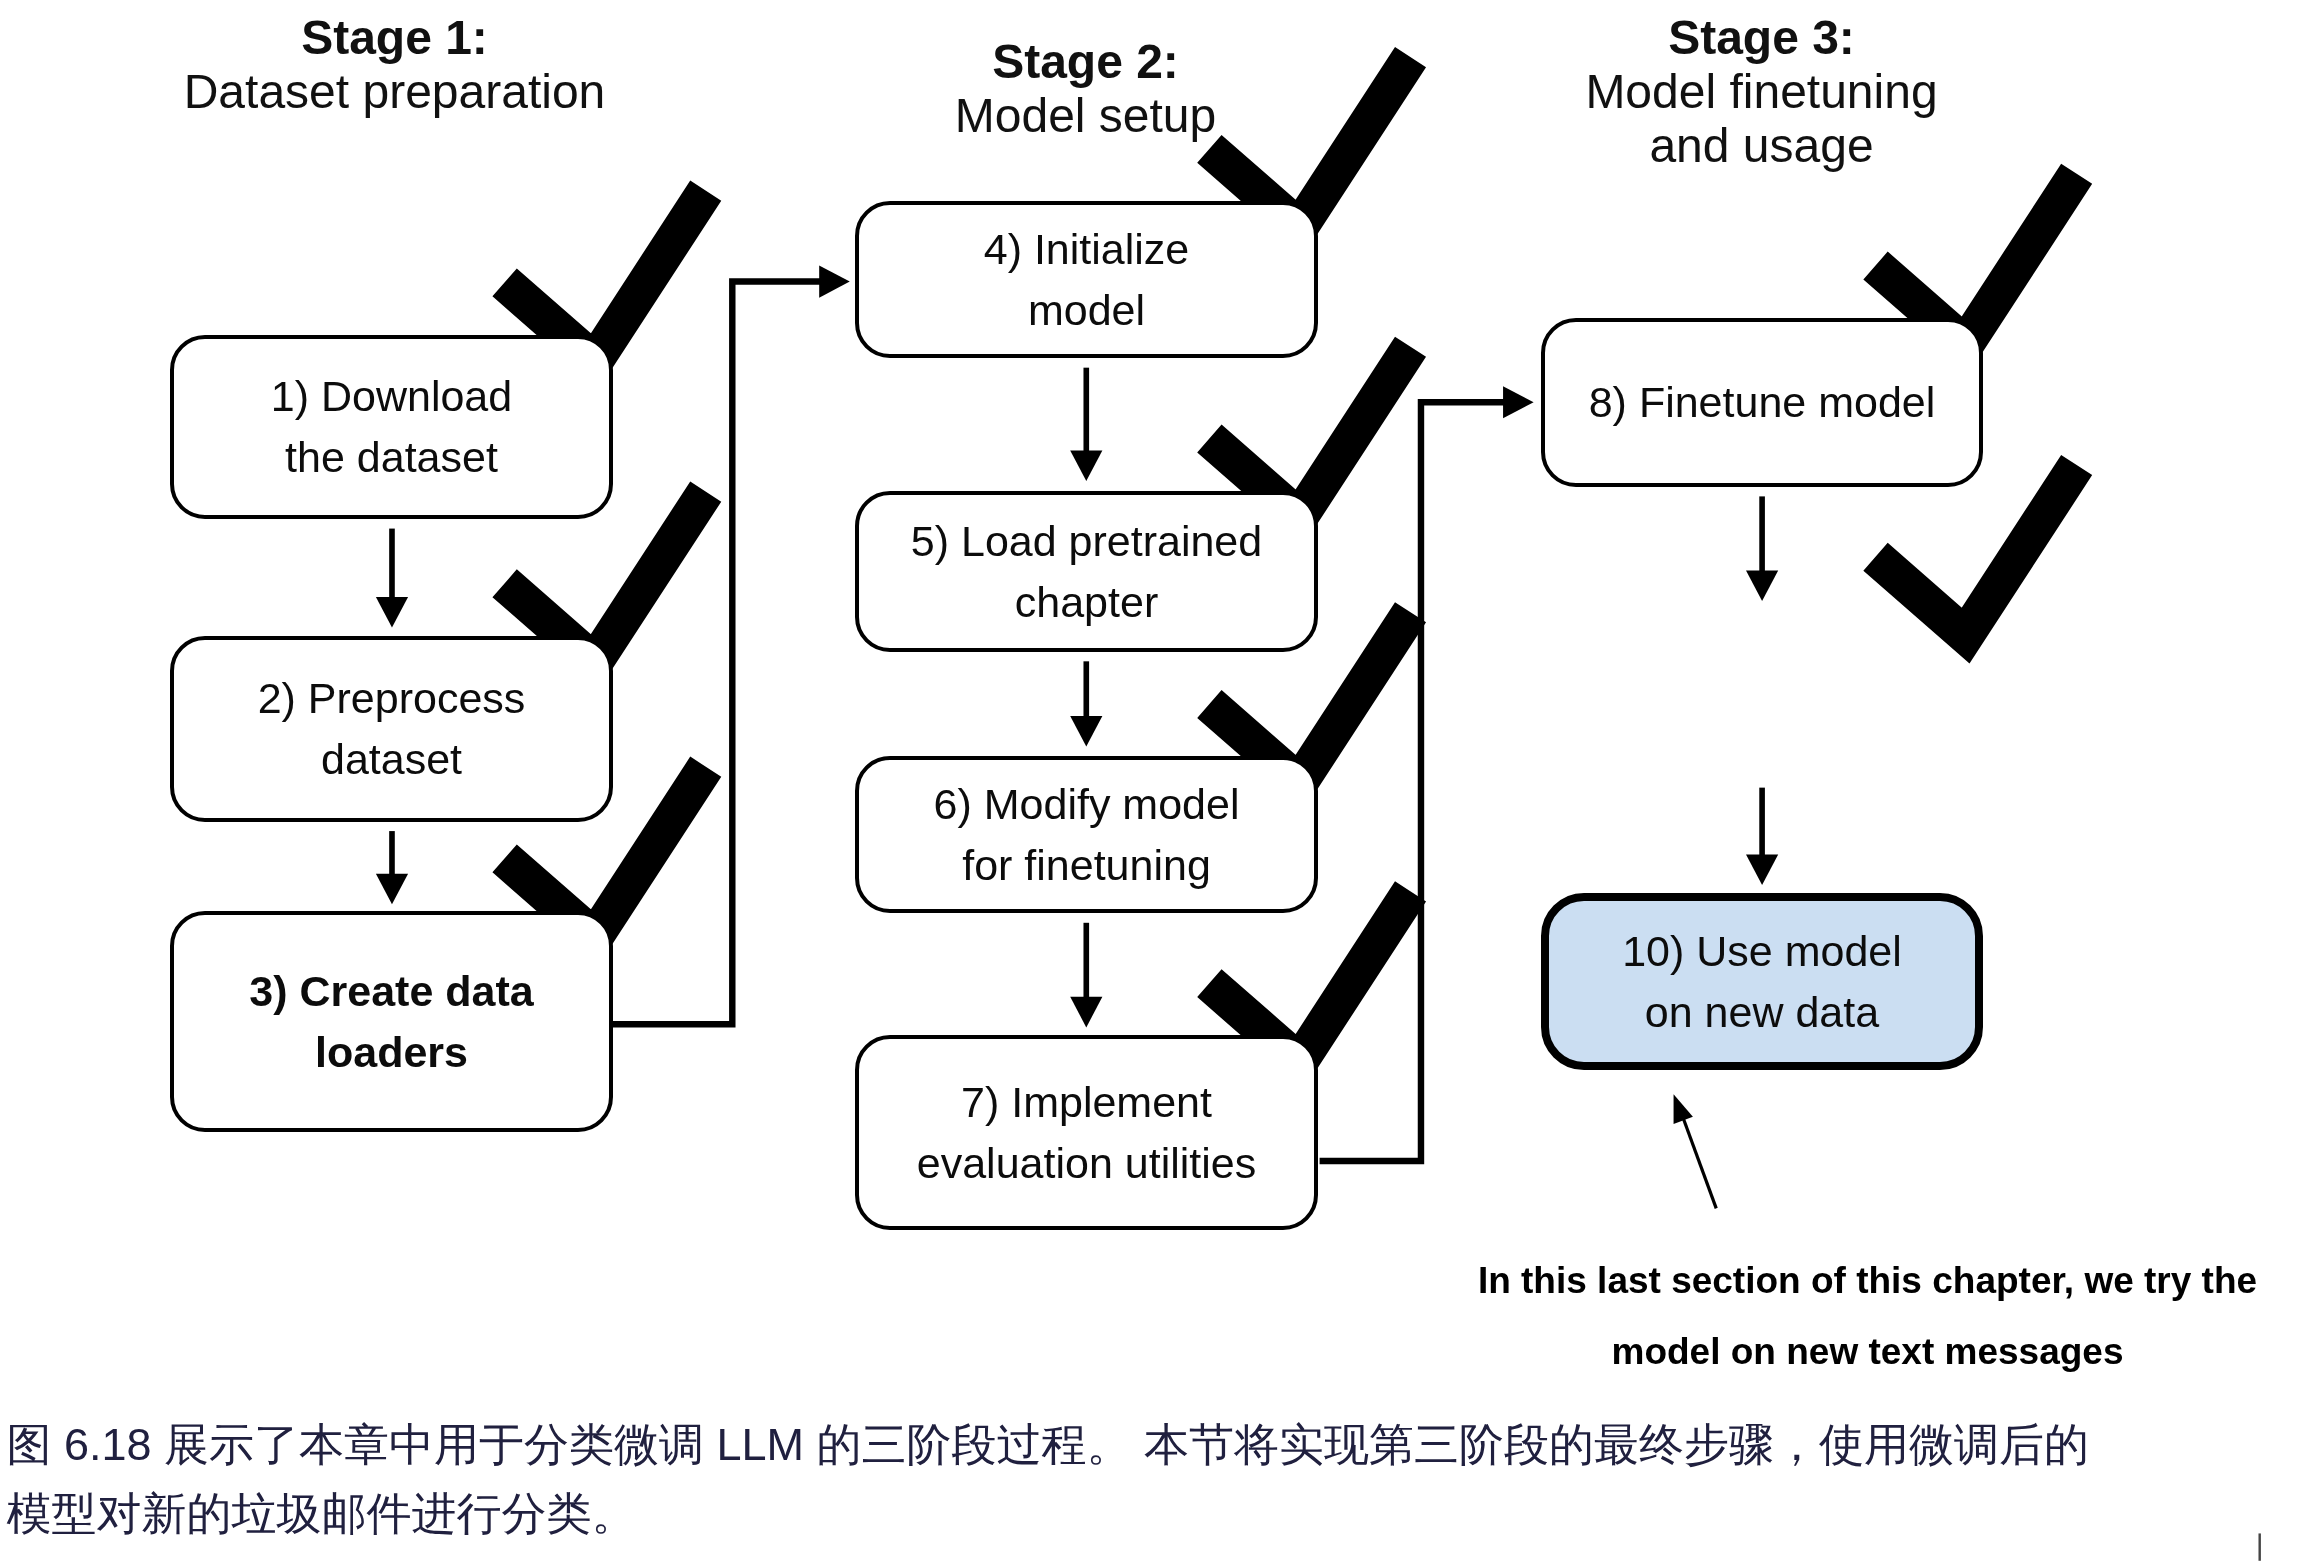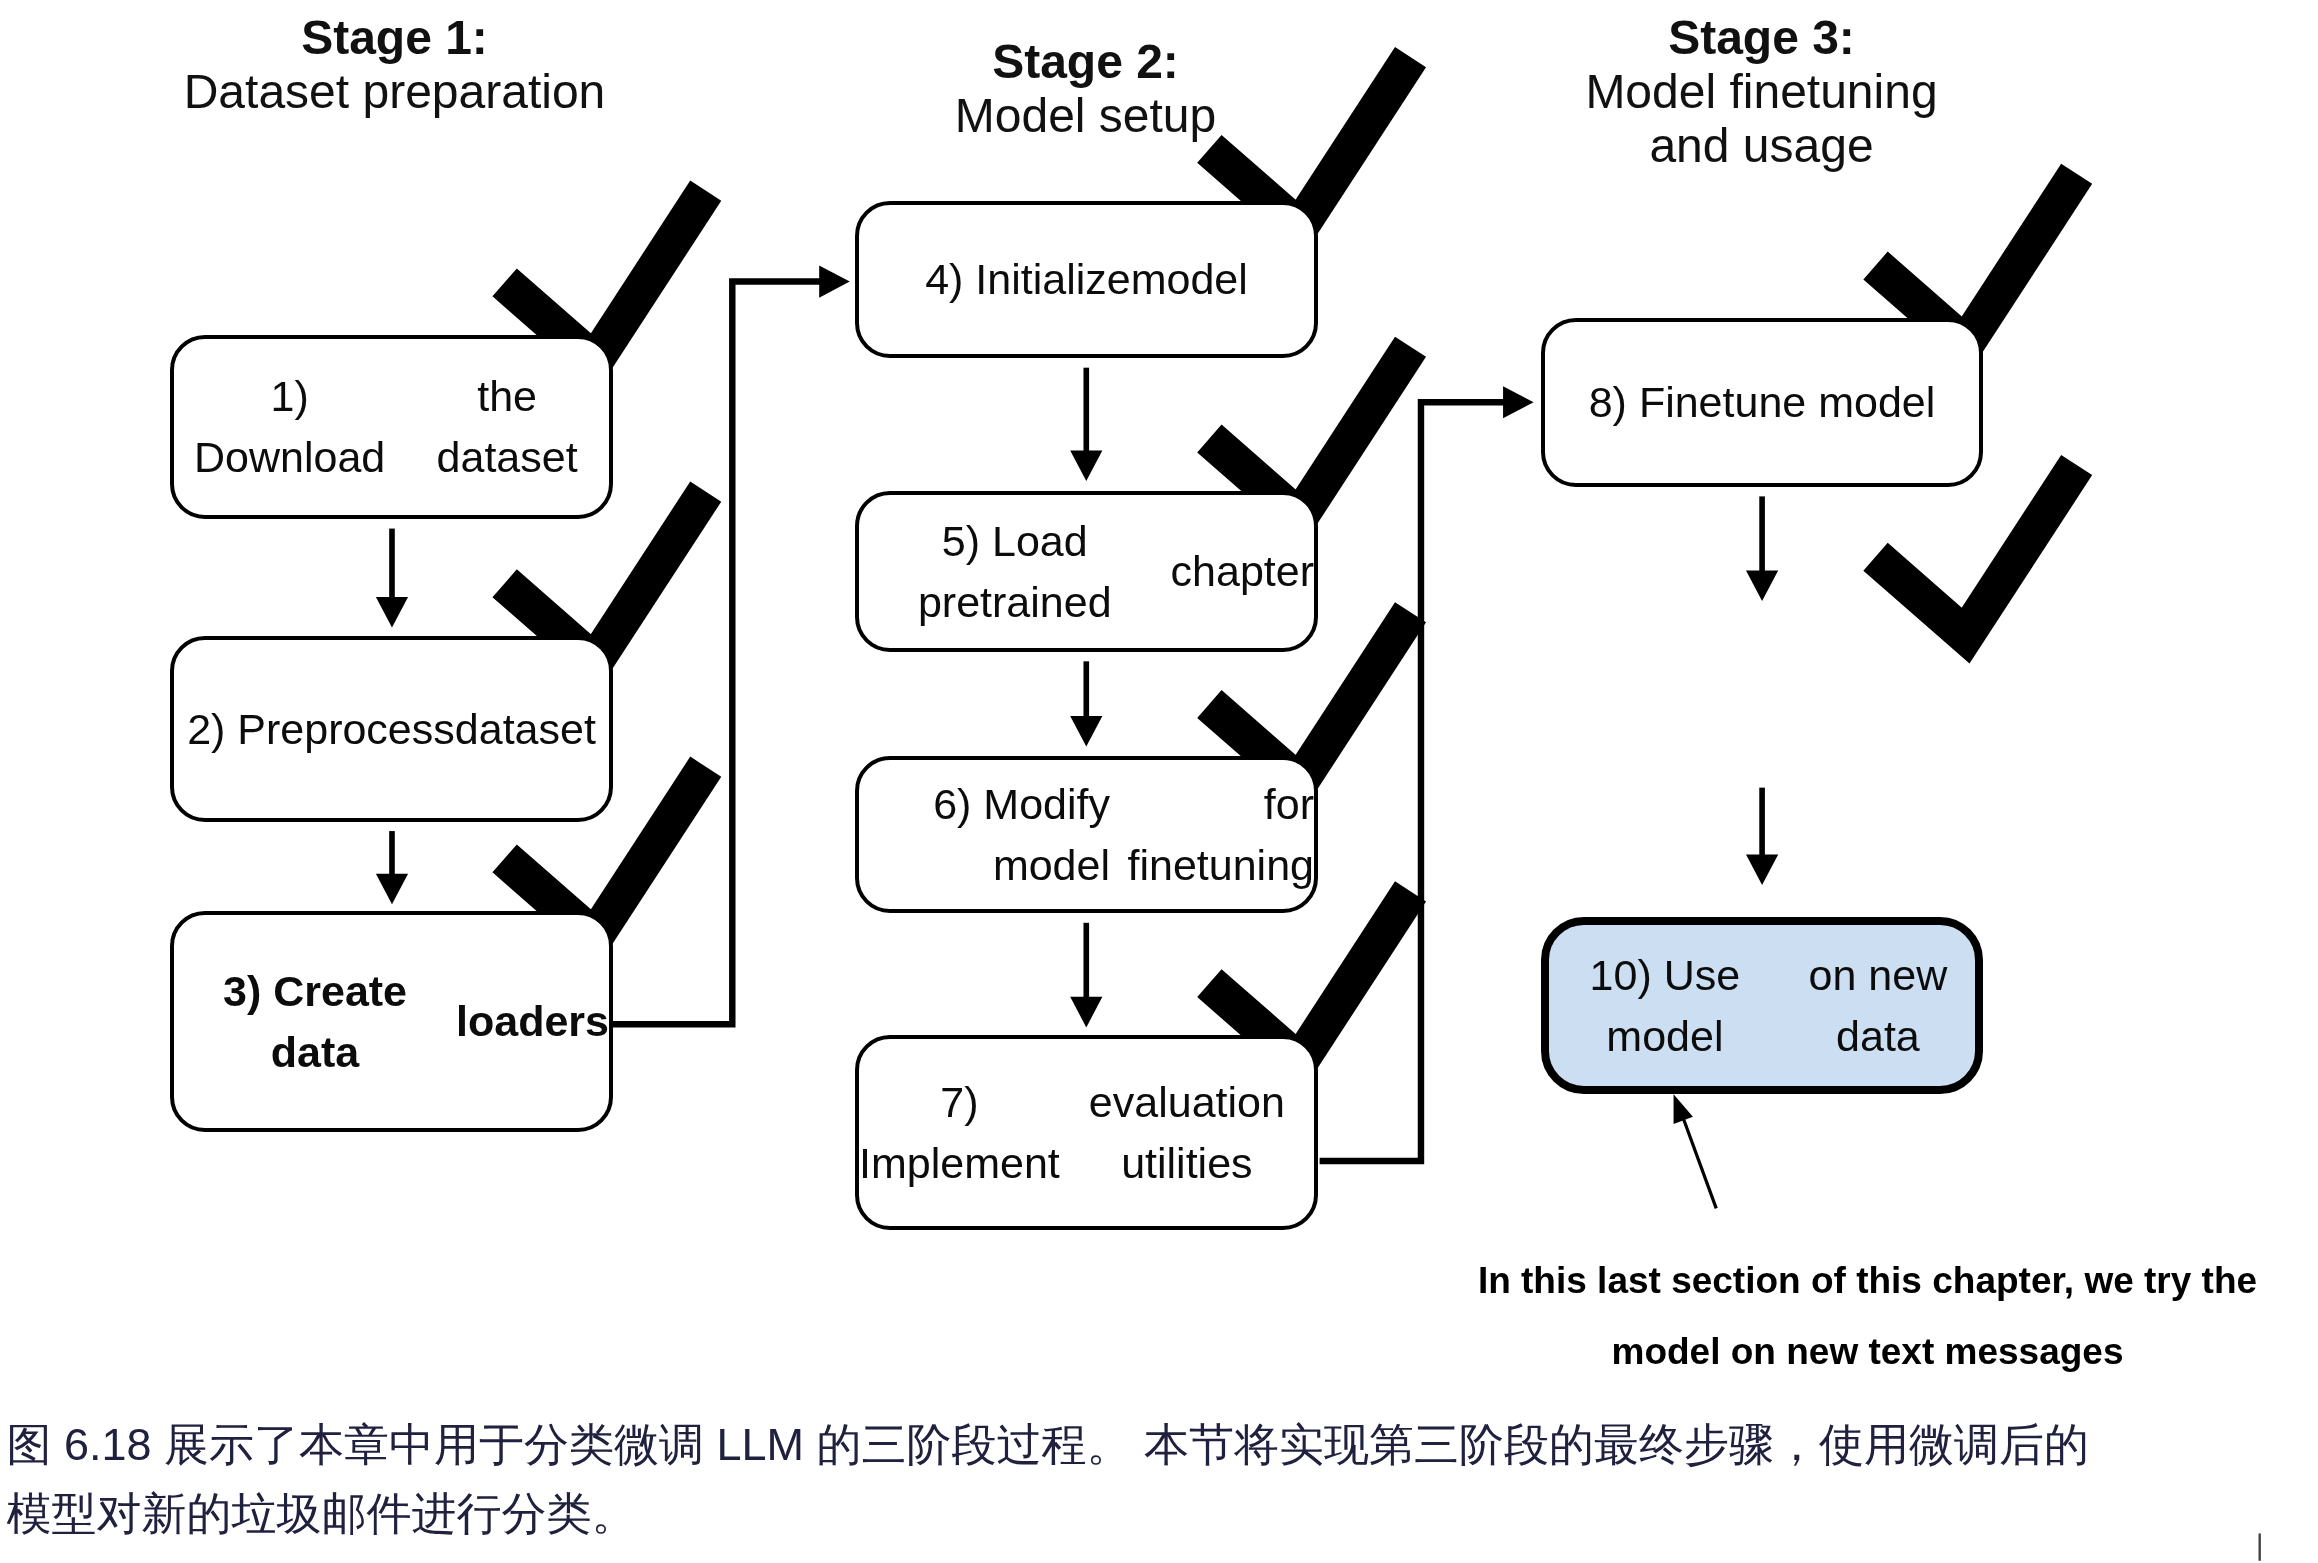--- a/index.html
+++ b/index.html
@@ -4,21 +4,21 @@
 <style>
   html,body{margin:0;padding:0;background:#ffffff;}
   .canvas{
     position:relative;width:2319px;height:1564px;background:#ffffff;overflow:hidden;
     font-family:"Liberation Sans", sans-serif;color:#0c0c0c;
   }
   .links{position:absolute;left:0;top:0;width:2319px;height:1564px;}
   .stage-title{position:absolute;text-align:center;font-size:48px;line-height:54px;color:#111;}
   .stage-title .st-bold{font-weight:bold;}
   .node{
-    position:absolute;display:flex;flex-direction:row;align-items:center;justify-content:center;
+    position:absolute;display:flex;flex-direction:column;align-items:center;justify-content:center;
     background:#ffffff;border:4.8px solid #000;border-radius:35px;
     font-size:43px;line-height:61px;text-align:center;box-sizing:border-box;
   }
   .node.highlight{border-width:8.8px;border-radius:43px;}
   .annotation{position:absolute;text-align:center;font-weight:bold;font-size:37px;line-height:71px;color:#000;}
   .caption{position:absolute;font-size:45px;line-height:69px;}
 </style>
 </head>
 <body>
 
@@ -125,21 +125,21 @@
     <span>for finetuning</span>
   </div>
   <div class="node" style="left:855px;top:1035px;width:463px;height:195px;">
     <span>7) Implement</span>
     <span>evaluation utilities</span>
   </div>
 
   <div class="node" style="left:1541px;top:318px;width:442px;height:169px;">
     <span>8) Finetune model</span>
   </div>
-  <div class="node highlight" style="left: 1541px; top: 893px; width: 442px; height: 177px; background: rgb(203, 222, 242); margin-top: 24px;">
+  <div class="node highlight" style="left: 1541px; top: 893px; width: 442px; height: 177px; background: rgb(203, 222, 242);">
     <span>10) Use model</span>
     <span>on new data</span>
   </div>
 
   <div class="annotation" style="left:1416px;top:1245px;width:903px;">
     <div>In this last section of this chapter, we try the</div>
     <div>model on new text messages</div>
   </div>
 
   <div class="caption" style="left: 6.4px; top: 1410px; width: 2301px; color: rgb(32, 32, 63);">

